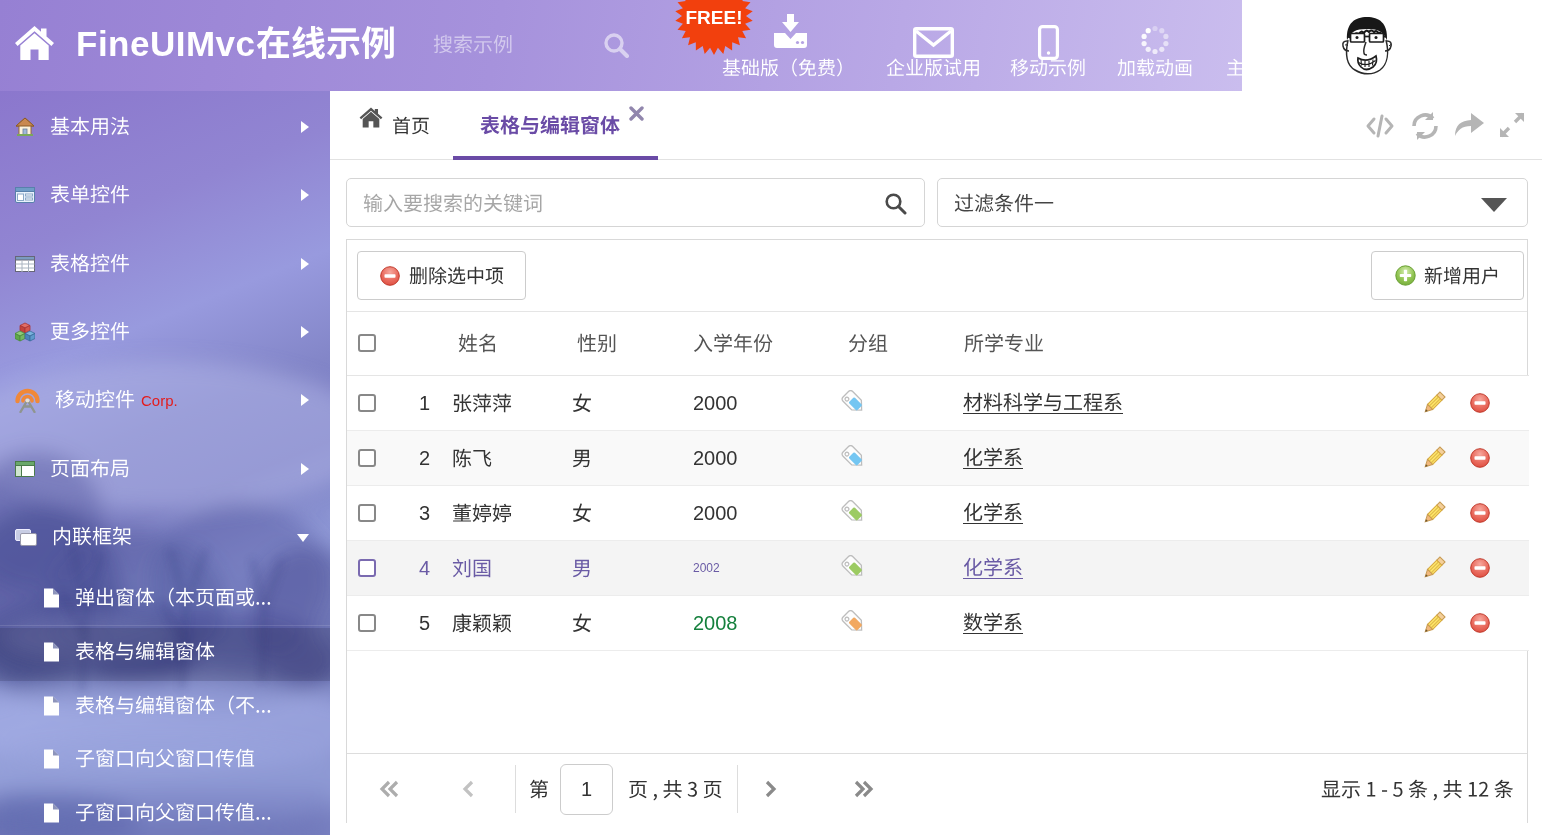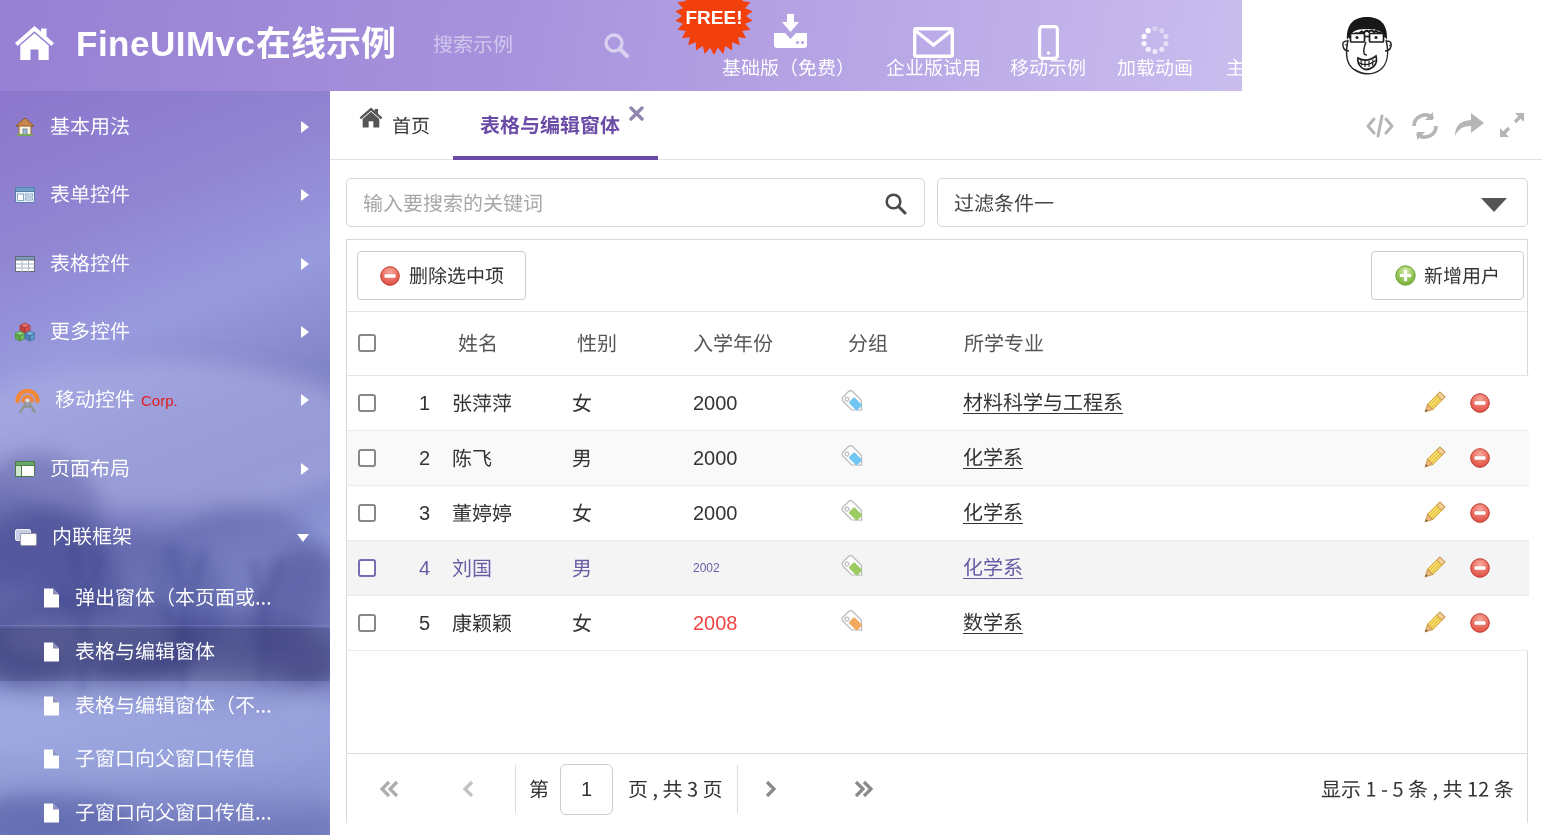--- a/index.html
+++ b/index.html
@@ -630,21 +630,21 @@
           <svg class="cj " style="width:60.0px;height:20px;" viewBox="0 -880 3000 1000">
             <path fill="#333" d="M242 -236C292 -204 357 -158 388 -128L433 -175C399 -203 333 -248 284 -277ZM790 -421V-342H596V-421ZM790 -478H596V-550H790ZM469 -829C484 -806 501 -778 514 -752H118V-456C118 -309 111 -105 31 39C48 47 79 67 93 80C177 -72 190 -300 190 -456V-685H520V-605H263V-550H520V-478H215V-421H520V-342H254V-287H520V-172C398 -123 271 -72 188 -43L218 19C303 -17 414 -65 520 -113V-6C520 11 514 16 496 17C479 18 418 18 356 16C367 34 377 62 382 80C465 80 518 80 552 70C583 59 596 40 596 -6V-171C674 -73 787 -2 921 33C931 16 950 -12 966 -26C878 -45 799 -78 733 -124C788 -152 852 -191 903 -228L847 -272C807 -238 740 -193 686 -160C649 -193 619 -229 596 -269V-287H861V-416H959V-482H861V-605H596V-685H949V-752H601C586 -782 563 -820 542 -850Z M1717 -91C1786 -41 1873 33 1914 80L1956 28C1914 -18 1826 -88 1757 -137ZM1674 -497V-293C1674 -190 1652 -50 1425 31C1440 43 1460 67 1469 81C1713 -13 1741 -166 1741 -292V-497ZM1384 -795C1331 -765 1243 -734 1158 -711V-837H1089V-605C1089 -531 1112 -511 1204 -511C1223 -511 1351 -511 1370 -511C1442 -511 1462 -536 1471 -633C1451 -638 1422 -648 1408 -659C1404 -585 1398 -575 1364 -575C1337 -575 1230 -575 1209 -575C1165 -575 1158 -579 1158 -606V-650C1255 -673 1362 -705 1436 -743ZM1417 -486C1333 -460 1187 -440 1066 -430C1073 -413 1082 -389 1084 -371C1131 -374 1183 -379 1234 -385V-299H1053V-235H1213C1167 -164 1096 -92 1033 -54C1044 -37 1059 -8 1065 11C1125 -29 1186 -98 1234 -170V79H1302V-169C1343 -126 1397 -65 1418 -36L1462 -95C1439 -119 1338 -209 1303 -235H1476V-299H1302V-394C1359 -403 1412 -414 1455 -426ZM1515 -616V-146H1579V-551H1835V-147H1901V-616H1688C1700 -647 1713 -685 1725 -721H1941V-788H1474V-721H1650C1642 -687 1632 -648 1622 -616Z M2717 -91C2786 -41 2873 33 2914 80L2956 28C2914 -18 2826 -88 2757 -137ZM2674 -497V-293C2674 -190 2652 -50 2425 31C2440 43 2460 67 2469 81C2713 -13 2741 -166 2741 -292V-497ZM2384 -795C2331 -765 2243 -734 2158 -711V-837H2089V-605C2089 -531 2112 -511 2204 -511C2223 -511 2351 -511 2370 -511C2442 -511 2462 -536 2471 -633C2451 -638 2422 -648 2408 -659C2404 -585 2398 -575 2364 -575C2337 -575 2230 -575 2209 -575C2165 -575 2158 -579 2158 -606V-650C2255 -673 2362 -705 2436 -743ZM2417 -486C2333 -460 2187 -440 2066 -430C2073 -413 2082 -389 2084 -371C2131 -374 2183 -379 2234 -385V-299H2053V-235H2213C2167 -164 2096 -92 2033 -54C2044 -37 2059 -8 2065 11C2125 -29 2186 -98 2234 -170V79H2302V-169C2343 -126 2397 -65 2418 -36L2462 -95C2439 -119 2338 -209 2303 -235H2476V-299H2302V-394C2359 -403 2412 -414 2455 -426ZM2515 -616V-146H2579V-551H2835V-147H2901V-616H2688C2700 -647 2713 -685 2725 -721H2941V-788H2474V-721H2650C2642 -687 2632 -648 2622 -616Z"></path>
           </svg>
         </div>
         <div class="cell" style="left:225px">
           <svg class="cj " style="width:20.0px;height:20px;" viewBox="0 -880 1000 1000">
             <path fill="#333" d="M669 -521C638 -389 591 -286 518 -208C444 -242 367 -275 291 -305C322 -367 356 -442 389 -521ZM177 -270C272 -234 366 -193 455 -151C358 -77 227 -31 46 -5C63 15 80 47 88 71C288 37 432 -20 537 -111C665 -46 779 20 861 79L923 12C840 -45 724 -109 596 -171C672 -260 721 -375 753 -521H944V-601H421C452 -682 480 -764 500 -839L419 -850C398 -773 368 -687 334 -601H60V-521H300C259 -426 216 -337 177 -270Z"></path>
           </svg>
         </div>
         <div class="cell" style="left:346px">
-          <span style="font-size:20px;color:#ef4444">2008</span>
+          <span style="font-size:20px;color:#15803d">2008</span>
         </div>
         <div class="cell" style="left:494px">
           <svg width="26" height="26" viewBox="0 0 26 26">
 <g transform="translate(13,12.5) rotate(-45)">
 <path d="M-6.8 -9 a2.6 2.6 0 0 1 2.6 -2.6 h8.4 a2.6 2.6 0 0 1 2.6 2.6 v12.6 l-6.8 7.2 l-6.8 -7.2 Z" fill="#fdfdfd" stroke="#bdbdbd" stroke-width="1.3"></path>
 <circle cx="-2.6" cy="-7.4" r="1.9" fill="none" stroke="#bdbdbd" stroke-width="1.2"></circle>
 <rect x="-4" y="-3.8" width="8" height="11.6" rx="1.2" fill="#f2a860"></rect>
 </g>
           </svg>
         </div>

